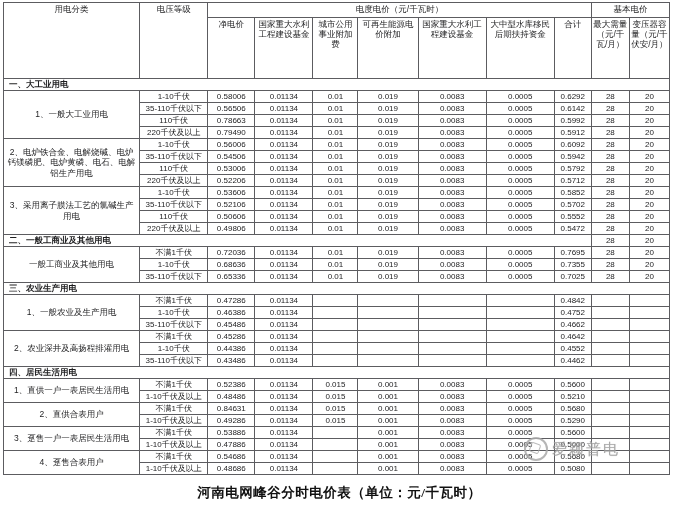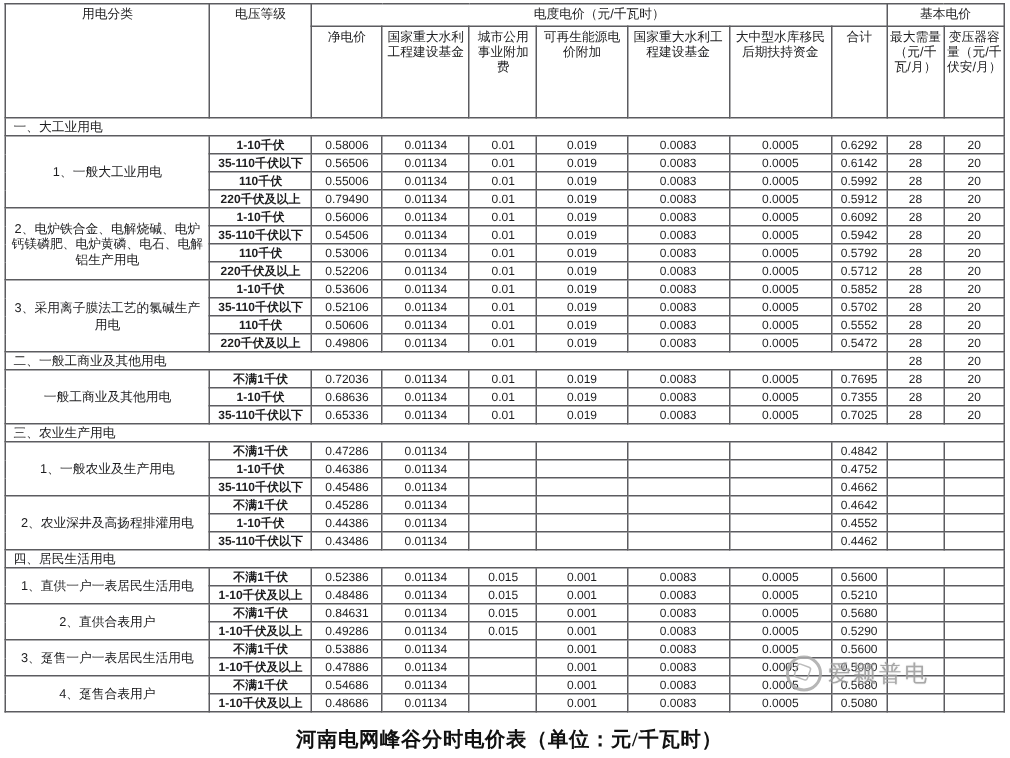--- a/index.html
+++ b/index.html
@@ -13,23 +13,23 @@
   col.c5{width:45px}col.c6{width:60px}col.c7{width:68px}col.c8{width:68px}
   col.c9{width:37px}col.c10{width:38px}col.c11{width:40px}
   th,td{
     border:1px solid #5c5c60;font-size:8px;line-height:1.15;padding:0 1px;
     text-align:center;vertical-align:middle;overflow:hidden;font-weight:normal;
   }
   thead th{font-size:8.5px;vertical-align:top;padding-top:2px;}
   thead tr.h1 th{height:12px;}
   thead tr.h2 th{height:58px;}
   tbody tr{height:12px;}
-  td.section-title{text-align:left;padding-left:5px;font-size:8.5px;white-space:nowrap;}
+  td.section-title{text-align:left;padding-left:5px;font-size:8.5px;white-space:nowrap;font-weight:bold;}
   td.cat{font-size:8.5px;line-height:1.2;padding:0 2px;}
-  td.volt{font-size:8px;white-space:nowrap;font-weight:bold;}
+  td.volt{font-size:8px;white-space:nowrap;}
   td.num{font-size:8px;}
   .caption{
     width:673px;text-align:center;margin-top:9px;font-weight:bold;font-size:13.5px;
     font-family:"Liberation Serif",serif;color:#111;letter-spacing:0.5px;
   }
   .watermark{
     position:absolute;top:437px;left:524px;display:flex;align-items:center;gap:4px;
     color:#9e9e9e;opacity:0.85;pointer-events:none;justify-content:space-between;
   }
   .watermark .ring{
@@ -106,21 +106,21 @@
           <td class="num">0.01</td>
           <td class="num">0.019</td>
           <td class="num">0.0083</td>
           <td class="num">0.0005</td>
           <td class="num">0.6142</td>
           <td class="num">28</td>
           <td class="num">20</td>
         </tr>
         <tr>
           <td class="volt">110千伏</td>
-          <td class="num">0.55006</td>
+          <td class="num">0.78663</td>
           <td class="num">0.01134</td>
           <td class="num">0.01</td>
           <td class="num">0.019</td>
           <td class="num">0.0083</td>
           <td class="num">0.0005</td>
           <td class="num">0.5992</td>
           <td class="num">28</td>
           <td class="num">20</td>
         </tr>
         <tr>

